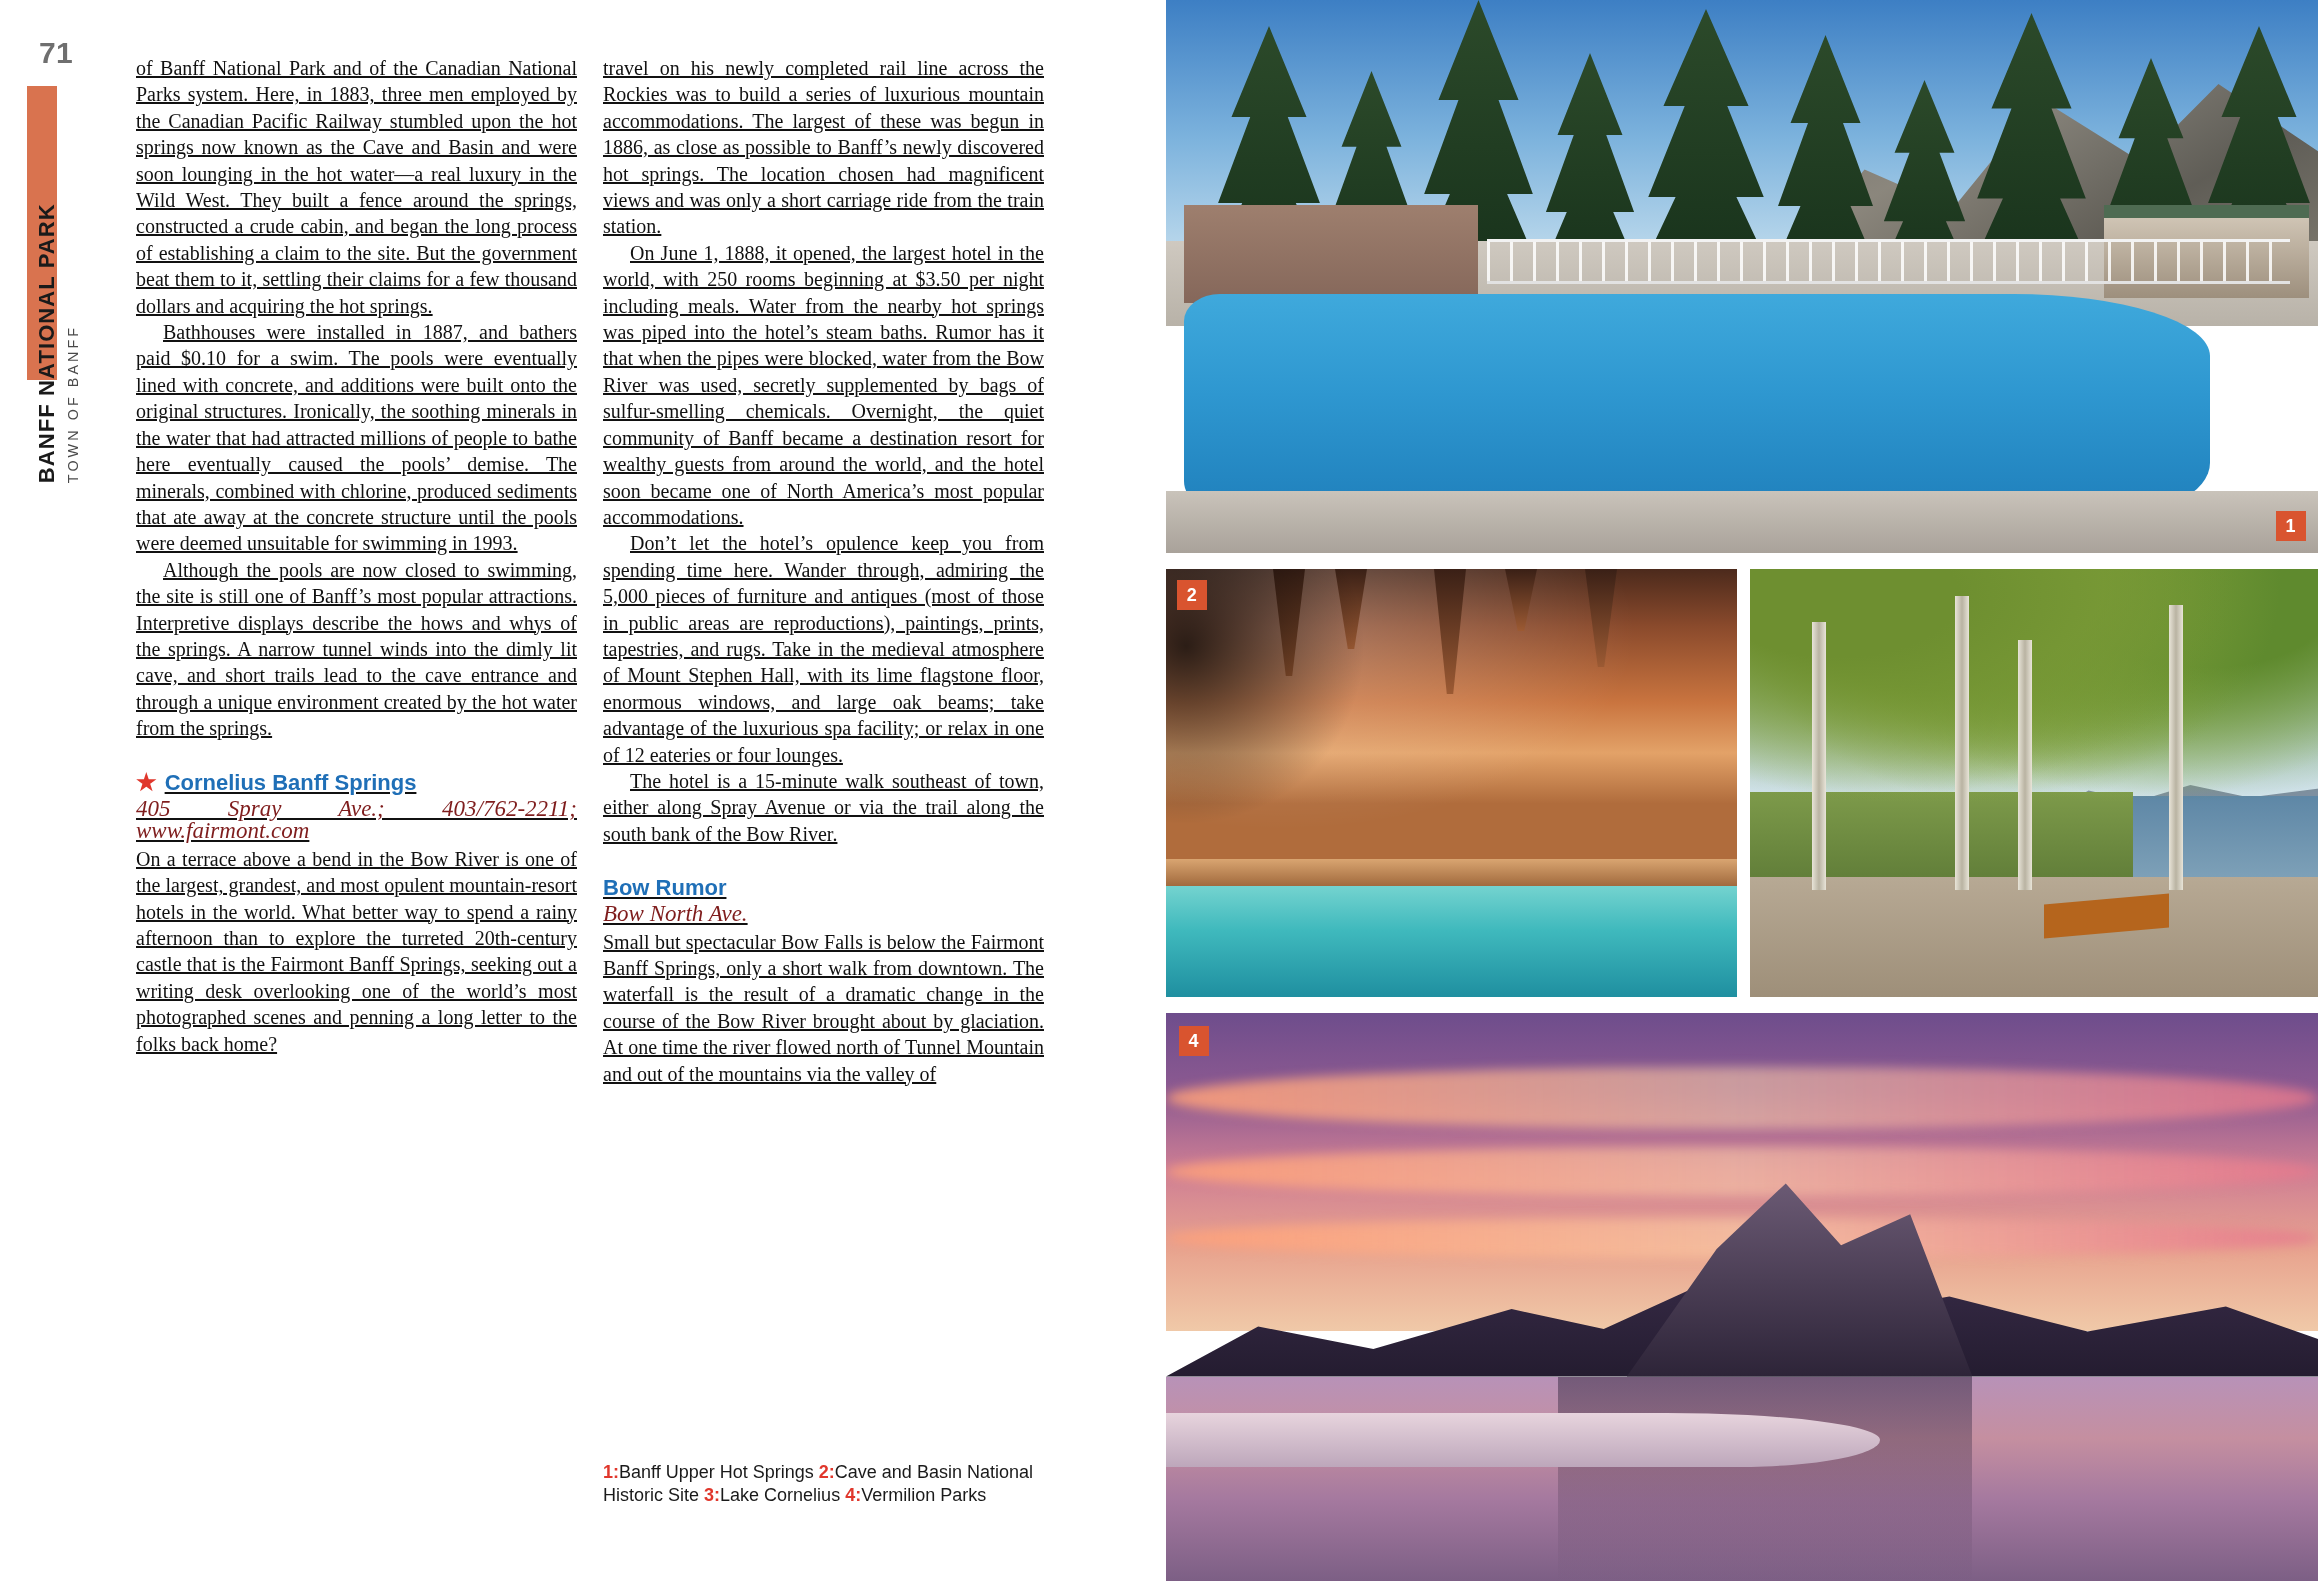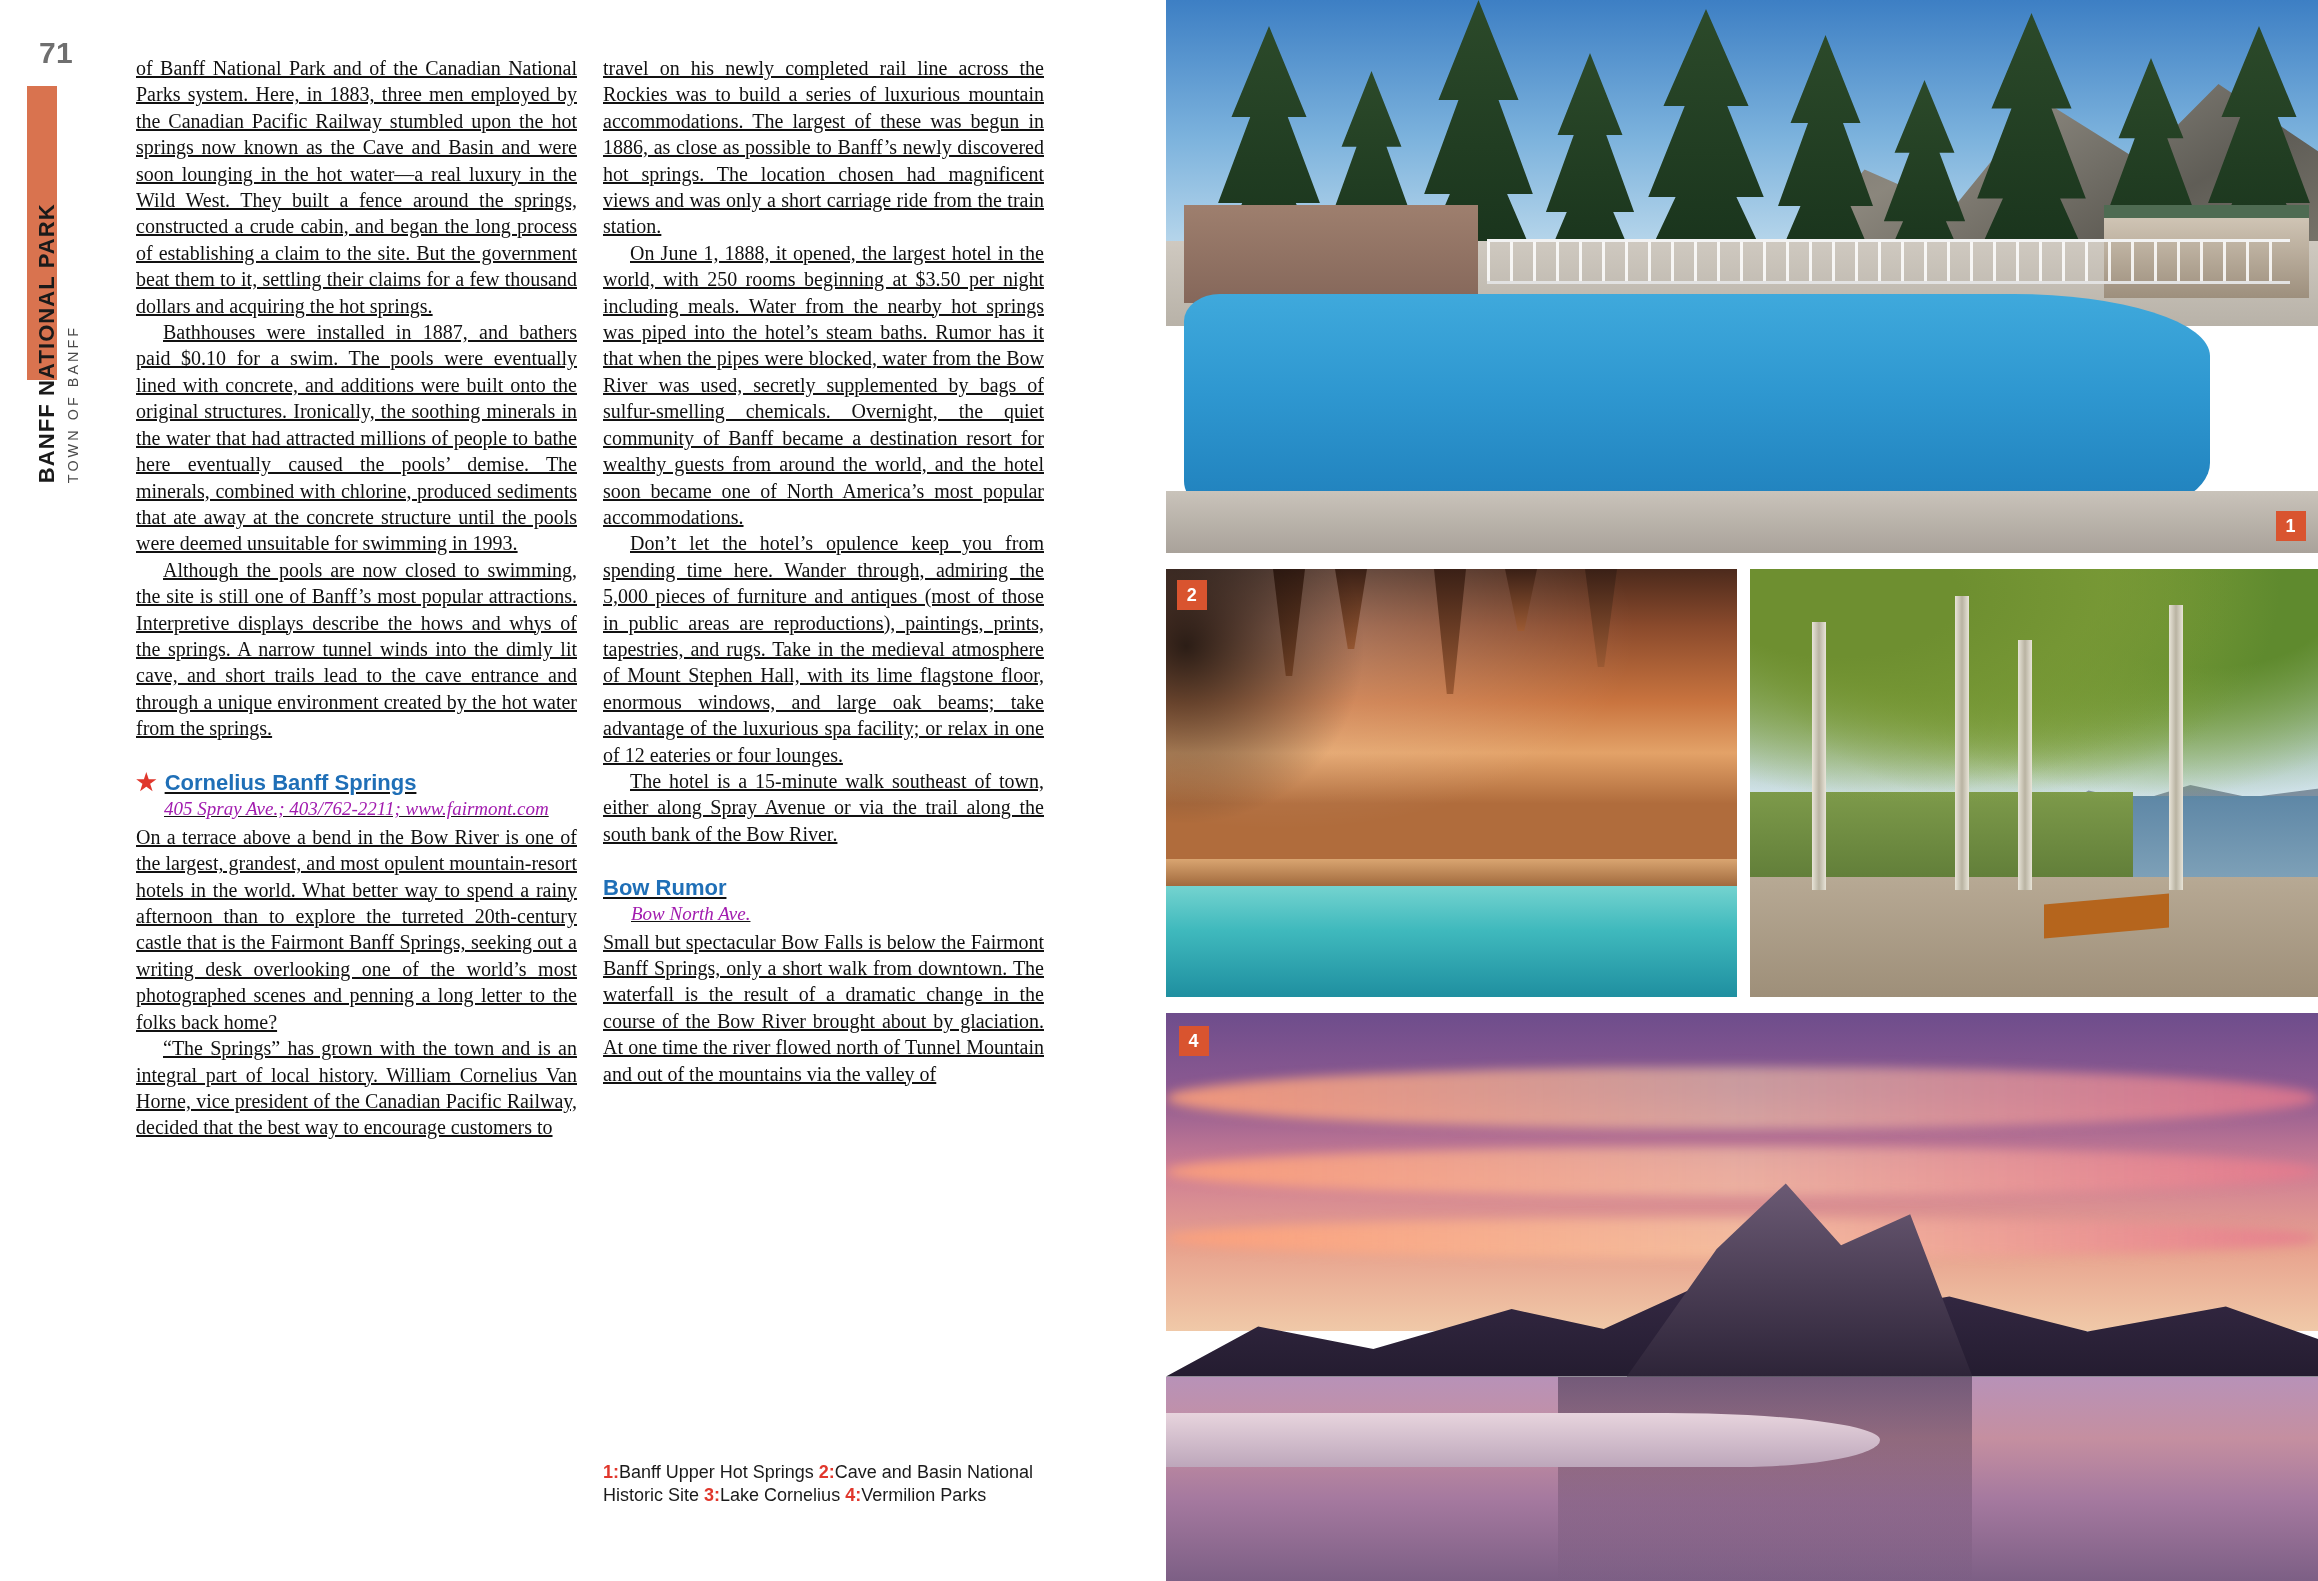--- a/index.html
+++ b/index.html
@@ -95,25 +95,24 @@
     font-weight: bold;
     font-size: 22px;
     color: #1f6fb7;
     margin-top: 27px;
     margin-bottom: 1.8px;
     line-height: 27px;
   }
   .sec-sub {
     font-family: "Liberation Serif", serif;
     font-style: italic;
-    font-size: 19px;
-    color: #a21caf;
+    font-size: 23px;
+    color: #7f1d1d;
     margin-bottom: 3.6px;
     line-height: 22px;
-    margin-left: 28px;
   }
 
   
   .caption {
     position: absolute;
     left: 603px;
     top: 1461px;
     width: 441px;
     font-family: "Liberation Sans", sans-serif;
     font-size: 18px;
@@ -312,21 +311,20 @@
 <div class="col col-1">
   <p>of Banff National Park and of the Canadian National Parks system. Here, in 1883, three men employed by the Canadian Pacific Railway stumbled upon the hot springs now known as the Cave and Basin and were soon lounging in the hot water—a real luxury in the Wild West. They built a fence around the springs, constructed a crude cabin, and began the long process of establishing a claim to the site. But the government beat them to it, settling their claims for a few thousand dollars and acquiring the hot springs.</p>
   <p class="indent">Bathhouses were installed in 1887, and bathers paid $0.10 for a swim. The pools were eventually lined with concrete, and additions were built onto the original structures. Ironically, the soothing minerals in the water that had attracted millions of people to bathe here eventually caused the pools’ demise. The minerals, combined with chlorine, produced sediments that ate away at the concrete structure until the pools were deemed unsuitable for swimming in 1993.</p>
   <p class="indent">Although the pools are now closed to swimming, the site is still one of Banff’s most popular attractions. Interpretive displays describe the hows and whys of the springs. A narrow tunnel winds into the dimly lit cave, and short trails lead to the cave entrance and through a unique environment created by the hot water from the springs.</p>
 
   <div class="sec-head">
     <span class="head-star">★</span><span>Cornelius Banff Springs</span>
   </div>
   <div class="sec-sub">405 Spray Ave.; 403/762-2211; www.fairmont.com</div>
   <p>On a terrace above a bend in the Bow River is one of the largest, grandest, and most opulent mountain-resort hotels in the world. What better way to spend a rainy afternoon than to explore the turreted 20th-century castle that is the Fairmont Banff Springs, seeking out a writing desk overlooking one of the world’s most photographed scenes and penning a long letter to the folks back home?</p>
-  <p class="indent">“The Springs” has grown with the town and is an integral part of local history. William Cornelius Van Horne, vice president of the Canadian Pacific Railway, decided that the best way to encourage customers to</p>
 </div>
 
 <div class="col col-2">
   <p>travel on his newly completed rail line across the Rockies was to build a series of luxurious mountain accommodations. The largest of these was begun in 1886, as close as possible to Banff’s newly discovered hot springs. The location chosen had magnificent views and was only a short carriage ride from the train station.</p>
   <p class="indent">On June 1, 1888, it opened, the largest hotel in the world, with 250 rooms beginning at $3.50 per night including meals. Water from the nearby hot springs was piped into the hotel’s steam baths. Rumor has it that when the pipes were blocked, water from the Bow River was used, secretly supplemented by bags of sulfur-smelling chemicals. Overnight, the quiet community of Banff became a destination resort for wealthy guests from around the world, and the hotel soon became one of North America’s most popular accommodations.</p>
   <p class="indent">Don’t let the hotel’s opulence keep you from spending time here. Wander through, admiring the 5,000 pieces of furniture and antiques (most of those in public areas are reproductions), paintings, prints, tapestries, and rugs. Take in the medieval atmosphere of Mount Stephen Hall, with its lime flagstone floor, enormous windows, and large oak beams; take advantage of the luxurious spa facility; or relax in one of 12 eateries or four lounges.</p>
   <p class="indent">The hotel is a 15-minute walk southeast of town, either along Spray Avenue or via the trail along the south bank of the Bow River.</p>
 
   <div class="sec-head">Bow Rumor</div>
   <div class="sec-sub">Bow North Ave.</div>

